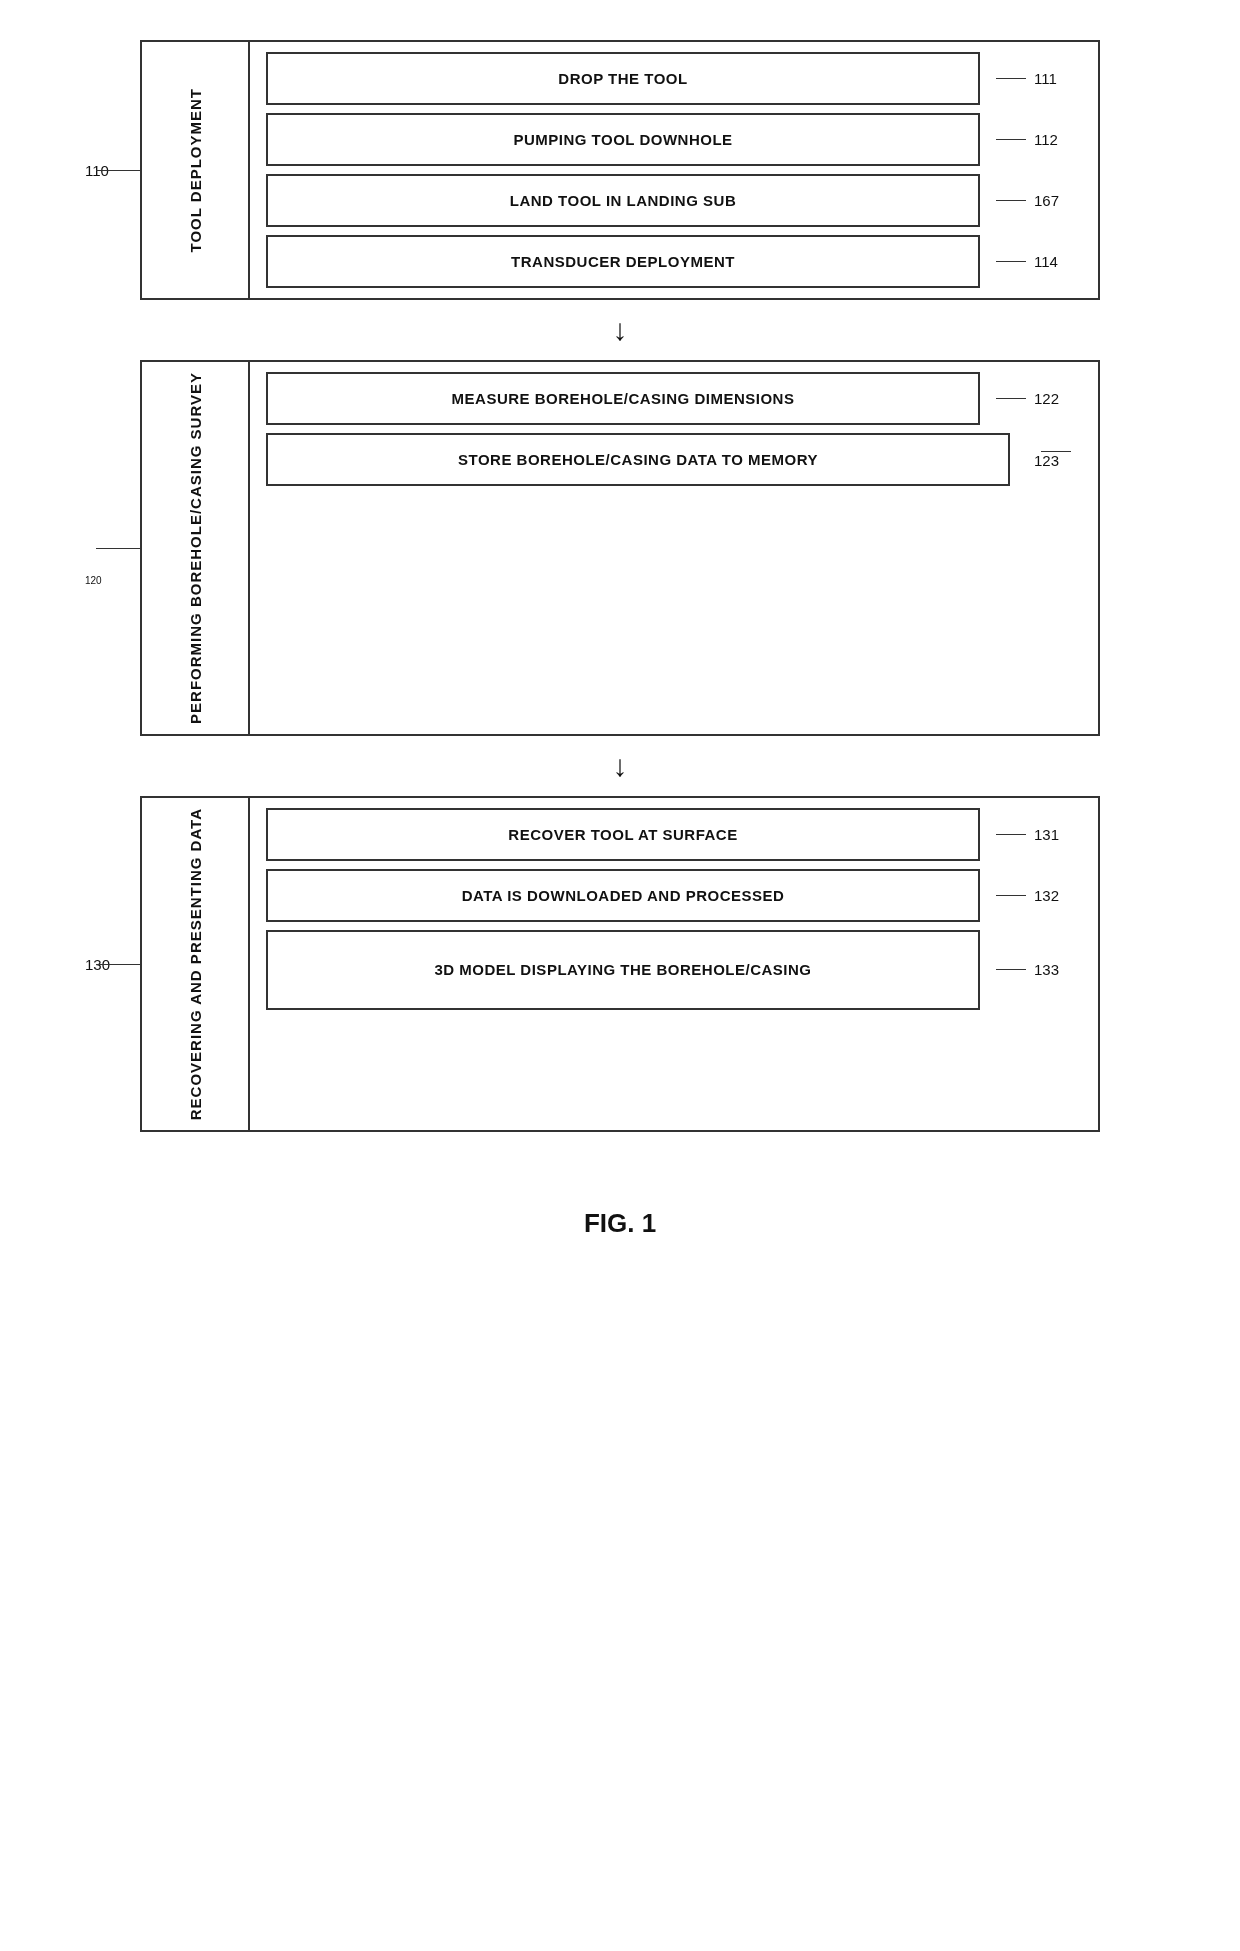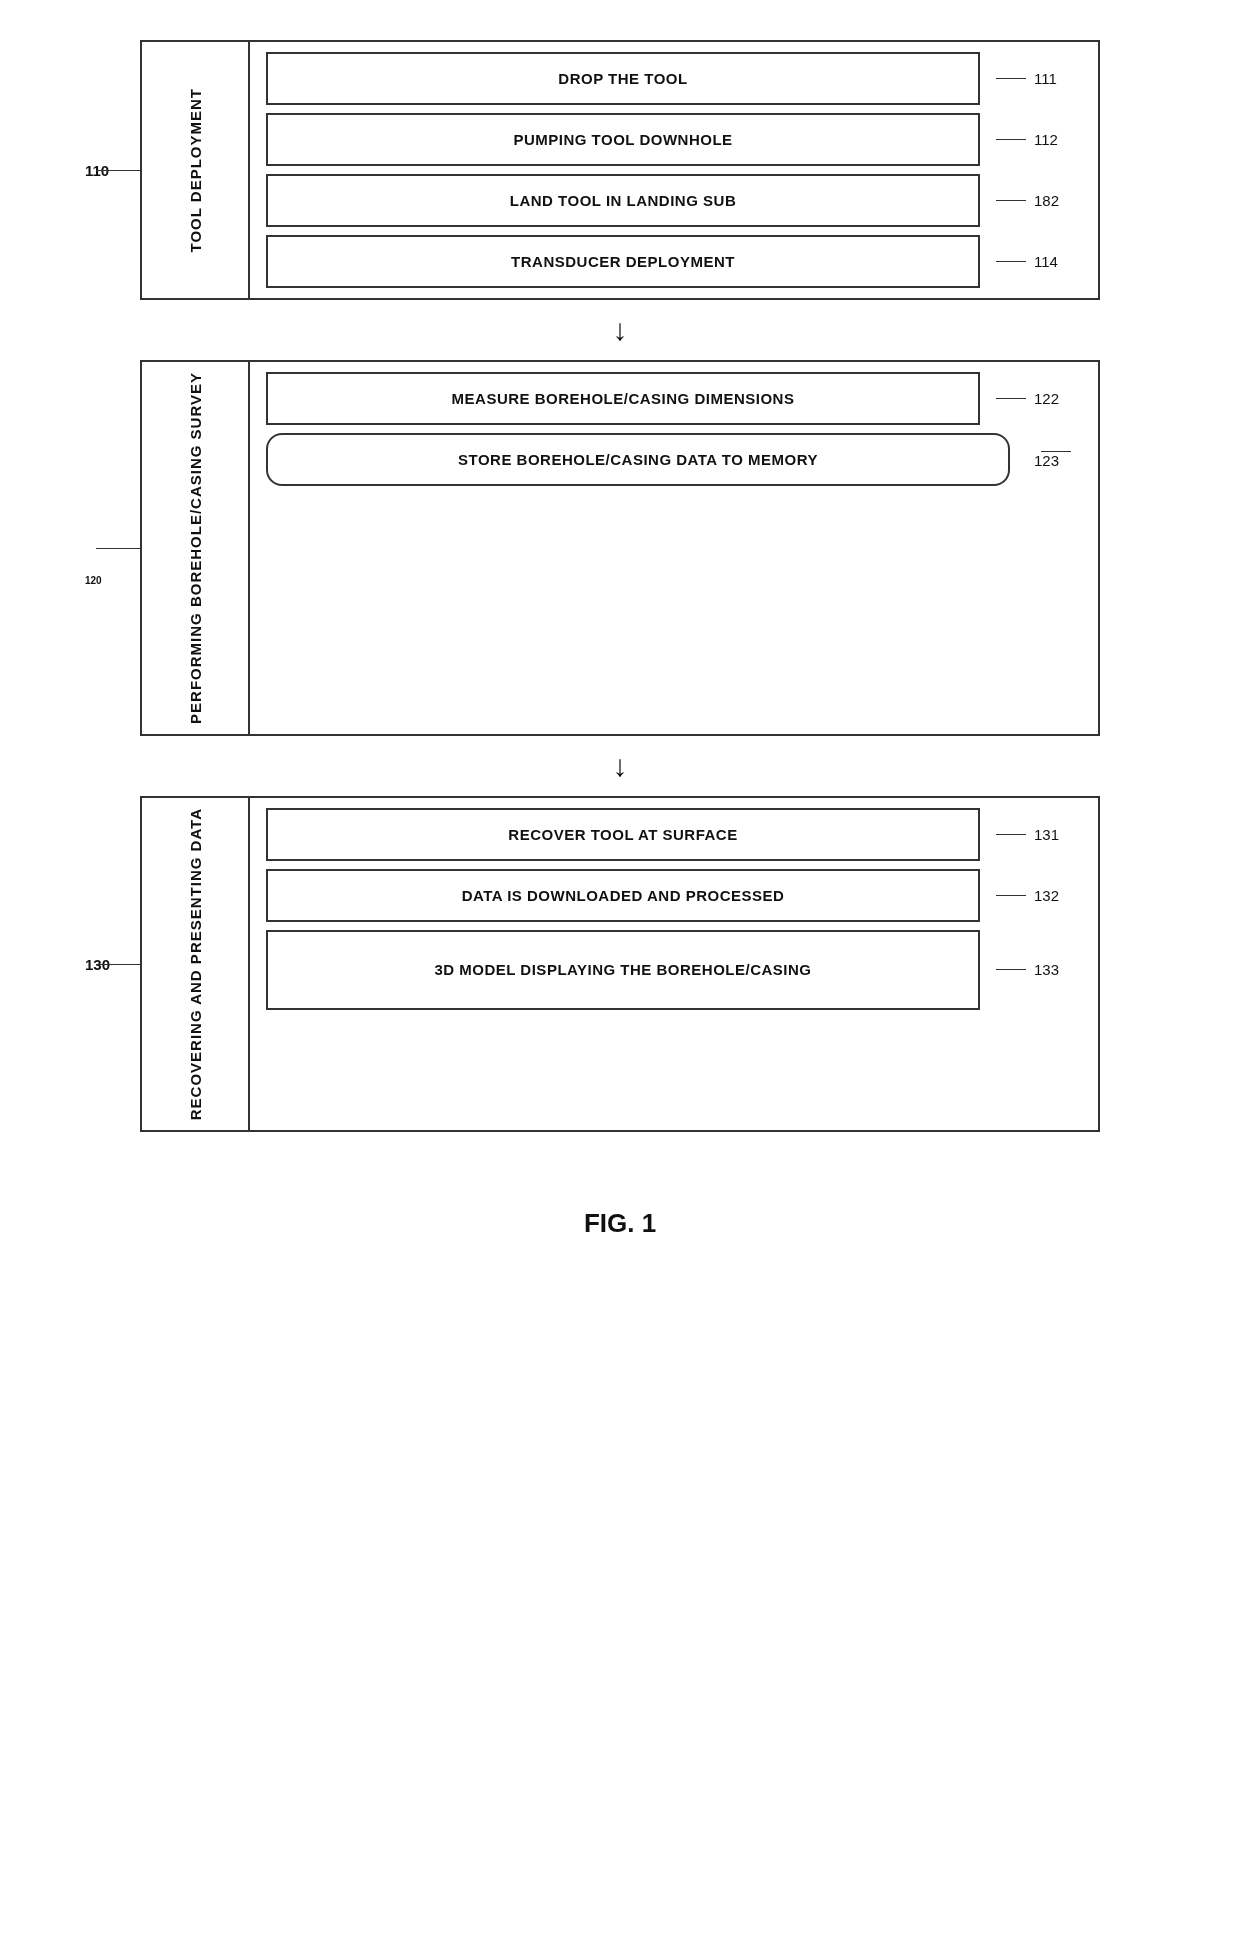--- a/index.html
+++ b/index.html
@@ -72,21 +72,20 @@
       margin-bottom: 0;
     }
 
     .left-ref {
       position: absolute;
       left: -50px;
       top: 50%;
       transform: translateY(-50%);
       font-size: 15px;
       color: #111;
-      font-weight: bold;
     }
 
     
     .steps-with-refs {
       display: flex;
       flex-direction: column;
       flex: 1;
       border: 2px solid #333;
       border-left: none;
       position: relative;
@@ -165,21 +164,21 @@
             <span class="step-ref">112</span>
           </div>
         </div>
 
         <div class="step-row" style="margin-top:8px;">
           <div class="step-inner">
             <div class="step-box" style="margin-top:0; margin-bottom:0;">LAND TOOL IN LANDING SUB</div>
           </div>
           <div style="display:flex; align-items:center; padding-right:12px;">
             <div style="width:30px; border-top:1.5px solid #333;"></div>
-            <span class="step-ref">182</span>
+            <span class="step-ref">167</span>
           </div>
         </div>
 
         <div class="step-row" style="margin-top:8px; margin-bottom:10px;">
           <div class="step-inner">
             <div class="step-box" style="margin-top:0; margin-bottom:0;">TRANSDUCER DEPLOYMENT</div>
           </div>
           <div style="display:flex; align-items:center; padding-right:12px;">
             <div style="width:30px; border-top:1.5px solid #333;"></div>
             <span class="step-ref">114</span>
@@ -209,21 +208,21 @@
             <div class="step-box" style="margin-top:0; margin-bottom:0;">MEASURE BOREHOLE/CASING DIMENSIONS</div>
           </div>
           <div style="display:flex; align-items:center; padding-right:12px;">
             <div style="width:30px; border-top:1.5px solid #333;"></div>
             <span class="step-ref">122</span>
           </div>
         </div>
 
         <div class="step-row" style="margin-top:8px; margin-bottom:10px;">
           <div class="step-inner">
-            <div class="step-box" style="margin-top:0; margin-bottom:0;border-radius:16px;">STORE BOREHOLE/CASING DATA TO MEMORY</div>
+            <div class="step-box" style="margin-top:0; margin-bottom:0;">STORE BOREHOLE/CASING DATA TO MEMORY</div>
           </div>
           <div style="display:flex; align-items:center; padding-right:12px;flex-direction:column;">
             <div style="width:30px; border-top:1.5px solid #333;"></div>
             <span class="step-ref">123</span>
           </div>
         </div>
       </div>
     </div>
   </div>
 

